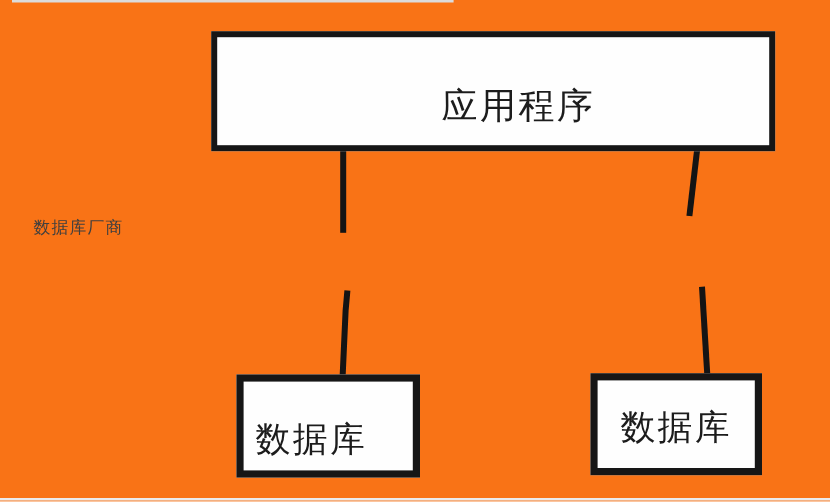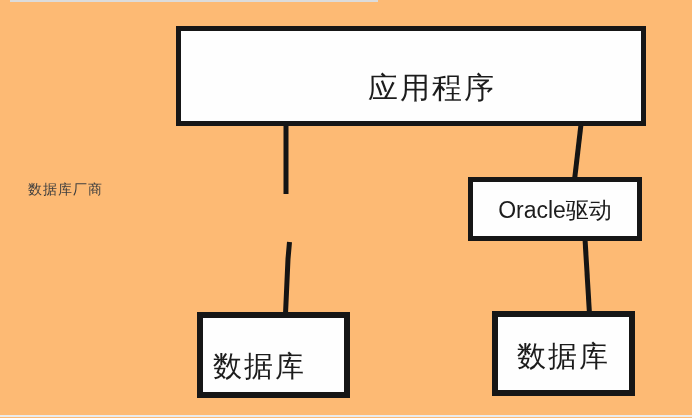--- a/index.html
+++ b/index.html
@@ -5,21 +5,21 @@
   html, body {
     margin: 0;
     padding: 0;
     background: #ffffff;
     font-family: "Liberation Sans", "DejaVu Sans", sans-serif;
   }
   .canvas {
     position: relative;
     width: 692px;
     height: 418px;
-    background: #fdba74;
+    background: #f97316;
     overflow: hidden;
   }
   .connector-layer {
     position: absolute;
     left: 0;
     top: 0;
     width: 692px;
     height: 418px;
     pointer-events: none;
   }
@@ -110,23 +110,20 @@
     <line x1="585" y1="239" x2="589.5" y2="314" stroke="#141414" stroke-width="5"></line>
   </svg>
 
   <div class="node app-box">
     <span>应用程序</span>
   </div>
 
   <div class="vendor-label">数据库厂商</div>
 
 
-  <div class="node oracle-box">
-    <span>Oracle驱动</span>
-  </div>
 
   <div class="node db-left-box">
     <span>数据库</span>
   </div>
 
   <div class="node db-right-box">
     <span>数据库</span>
   </div>
 
 </div>

